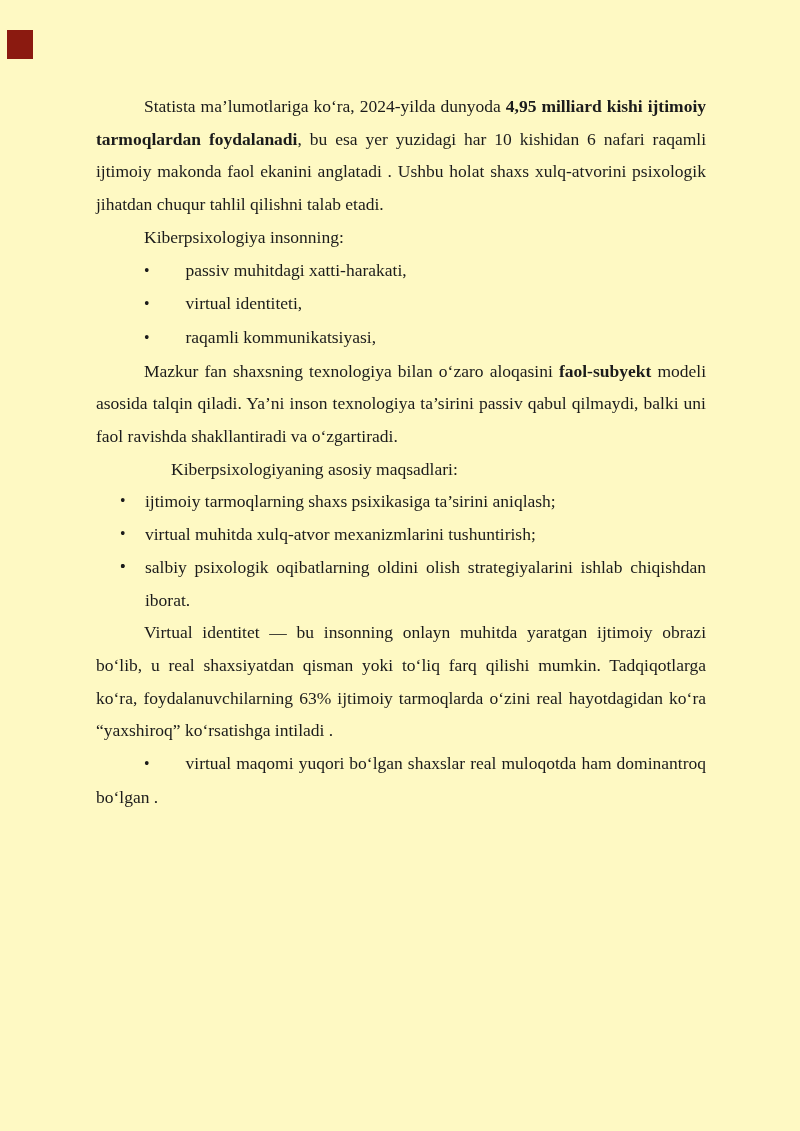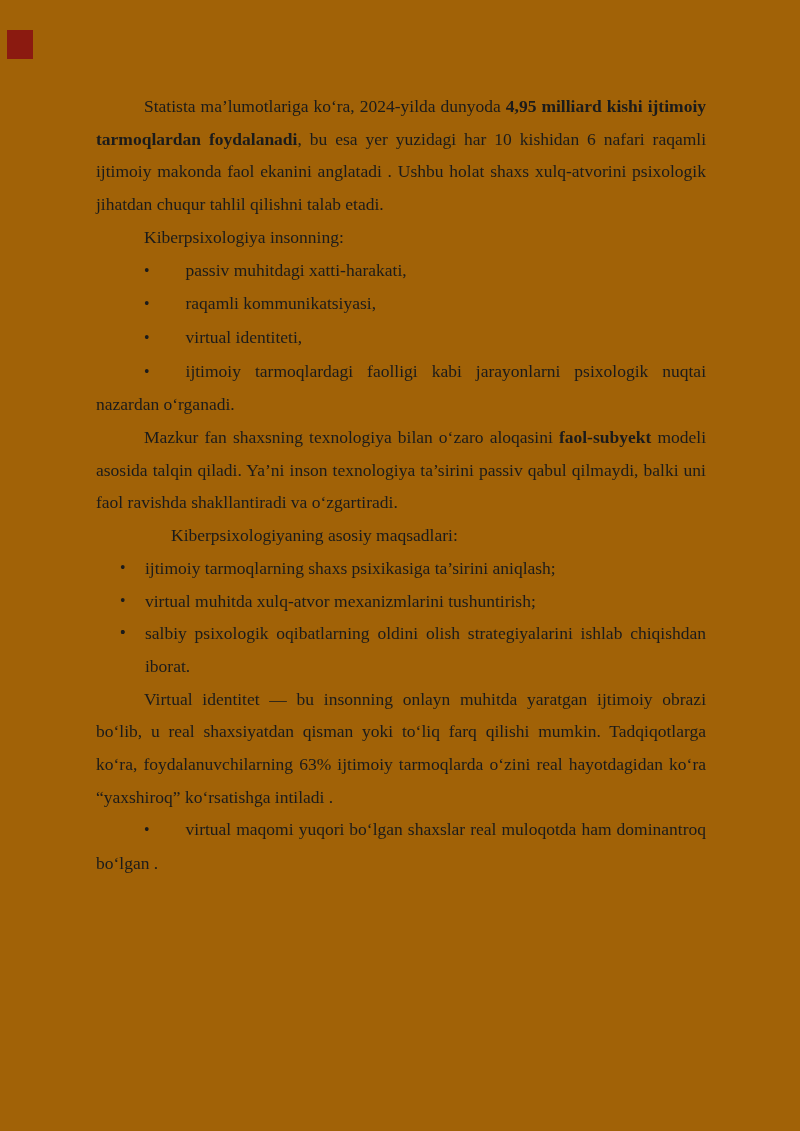--- a/index.html
+++ b/index.html
@@ -4,21 +4,21 @@
 <style>
   html, body {
     margin: 0;
     padding: 0;
     background: #fdfdfc;
   }
   .page {
     position: relative;
     width: 800px;
     height: 1131px;
-    background: #a16207;
+    background: #fef9c3;
     overflow: hidden;
     font-family: "Liberation Serif", "DejaVu Serif", serif;
     color: #1b1b1b;
   }
   .corner-marker {
     position: absolute;
     left: 7px;
     top: 30px;
     width: 26px;
     height: 29px;
@@ -51,23 +51,22 @@
 <div class="page">
   <div class="corner-marker"></div>
 
   <div class="content">
     <p class="para indent"><span>Statista ma’lumotlariga ko‘ra, 2024-yilda dunyoda </span><span class="b">4,95 milliard kishi ijtimoiy tarmoqlardan foydalanadi</span><span>, bu esa yer yuzidagi har 10 kishidan 6 nafari raqamli ijtimoiy makonda faol ekanini anglatadi . Ushbu holat shaxs xulq-atvorini psixologik jihatdan chuqur tahlil qilishni talab etadi.</span></p>
 
     <p class="para indent">Kiberpsixologiya insonning:</p>
 
     <div>
         <div class="para li-tab"><span class="bullet">•</span><span class="tabgap"></span><span>passiv muhitdagi xatti-harakati,</span></div>
+        <div class="para li-tab"><span class="bullet">•</span><span class="tabgap"></span><span>virtual identiteti,</span></div>
         <div class="para li-tab"><span class="bullet">•</span><span class="tabgap"></span><span>raqamli kommunikatsiyasi,</span></div>
-        <div class="para li-tab"><span class="bullet">•</span><span class="tabgap"></span><span>virtual identiteti,</span></div>
-        <div class="para li-tab"><span class="bullet">•</span><span class="tabgap"></span><span>ijtimoiy tarmoqlardagi faolligi kabi jarayonlarni psixologik nuqtai nazardan o‘rganadi.</span></div>
       </div>
 
     <p class="para indent"><span>Mazkur fan shaxsning texnologiya bilan o‘zaro aloqasini </span><span class="b">faol-subyekt</span><span> modeli asosida talqin qiladi. Ya’ni inson texnologiya ta’sirini passiv qabul qilmaydi, balki uni faol ravishda shakllantiradi va o‘zgartiradi.</span></p>
 
     <p class="para indent2">Kiberpsixologiyaning asosiy maqsadlari:</p>
 
     <div>
         <div class="para li-hang"><span class="bullet">•</span><span>ijtimoiy tarmoqlarning shaxs psixikasiga ta’sirini aniqlash;</span></div>
         <div class="para li-hang"><span class="bullet">•</span><span>virtual muhitda xulq-atvor mexanizmlarini tushuntirish;</span></div>
         <div class="para li-hang"><span class="bullet">•</span></div>

